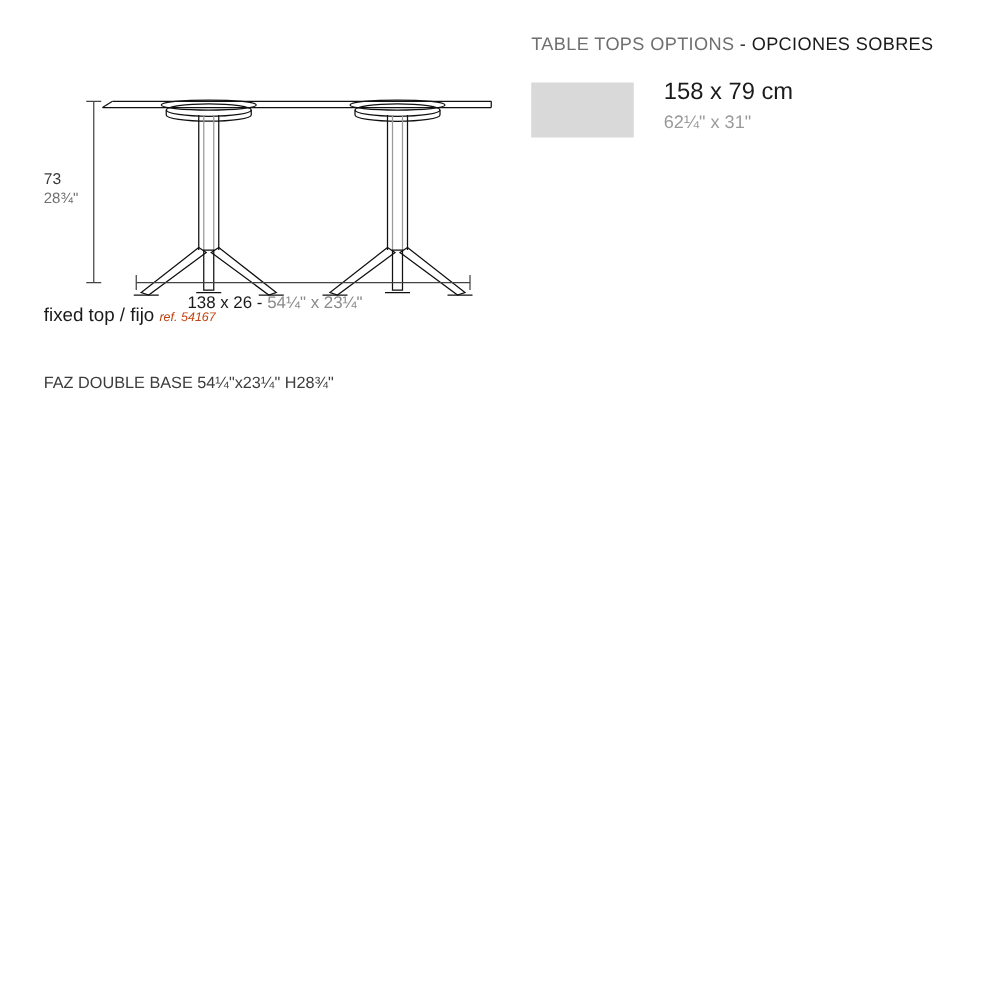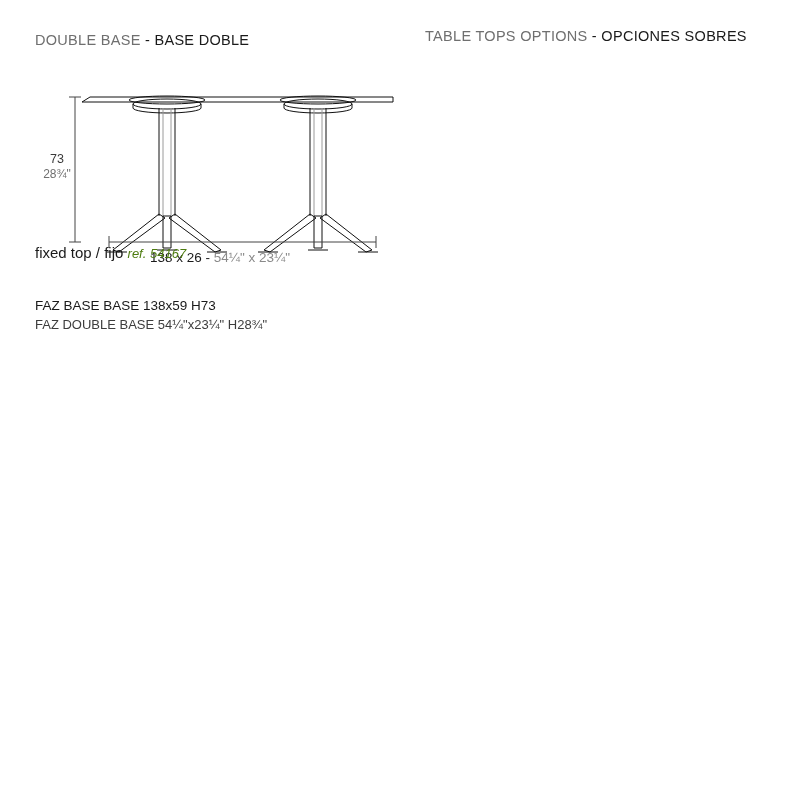--- a/index.html
+++ b/index.html
@@ -46,21 +46,21 @@
     width: 370px;
     height: 190px;
     margin-top: 16px;
   }
 
   .dim-vert-label {
     position: absolute;
     left: 0px;
     top: 88px;
     width: 44px;
-    text-align: center;
+    text-align: left;
     font-size: 12.5px;
     line-height: 15px;
     color: #3a3a3a;
   }
   .dim-vert-label .sub {
     color: #6f6f6f;
     font-size: 12px;
   }
 
   .caption-width {
@@ -78,22 +78,22 @@
   .fixed-top {
     position: absolute;
     left: 0px;
     top: 212px;
     font-size: 15px;
     color: #1a1a1a;
     white-space: nowrap;
   }
   .fixed-top .ref {
     font-style: italic;
-    font-size: 13px;
-    color: #4d7c0f;
+    font-size: 10px;
+    color: #c2410c;
   }
 
   .code-block {
     position: absolute;
     left: 0px;
     top: 264px;
     font-size: 13.5px;
     line-height: 19px;
     color: #1a1a1a;
     white-space: nowrap;
@@ -132,23 +132,20 @@
     white-space: nowrap;
   }
 
   svg { display: block; }
 </style>
 </head>
 <body>
 
 <div class="left-col">
 
-  <div class="section-title">
-    <span>DOUBLE BASE</span><span class="dark"> - </span><span class="dark">BASE DOBLE</span>
-  </div>
 
   <div class="drawing">
 
     <div class="dim-vert-label">
       <div>73</div>
       <div class="sub">28¾"</div>
     </div>
 
     <svg width="370" height="190" viewBox="0 0 370 190">
       <g fill="none" stroke="#111111" stroke-width="1" stroke-linecap="butt">
@@ -211,26 +208,32 @@
       <span>138 x 26 - </span><span class="sub">54¼" x 23¼"</span>
     </div>
   </div>
 
   <div class="fixed-top">
     <span>fixed top / fijo</span>
     <span class="ref">ref. 54167</span>
   </div>
 
   <div class="code-block">
-    <div>FAZ BASE BASE 138x59 H73</div>
     <div class="line2">FAZ DOUBLE BASE 54¼"x23¼" H28¾"</div>
   </div>
 
 </div>
 
 <div class="right-col">
 
   <div class="section-title">
     <span>TABLE TOPS OPTIONS</span><span class="dark"> - </span><span class="dark">OPCIONES SOBRES</span>
   </div>
 
+  <div class="option-row">
+    <div class="swatch" style="background: rgb(217, 217, 217);"></div>
+    <div class="option-text">
+      <div class="option-cm">158 x 79 cm</div>
+      <div class="option-in">62¼" x 31"</div>
+    </div>
+  </div>
 
 </div>
 
 </body></html>

